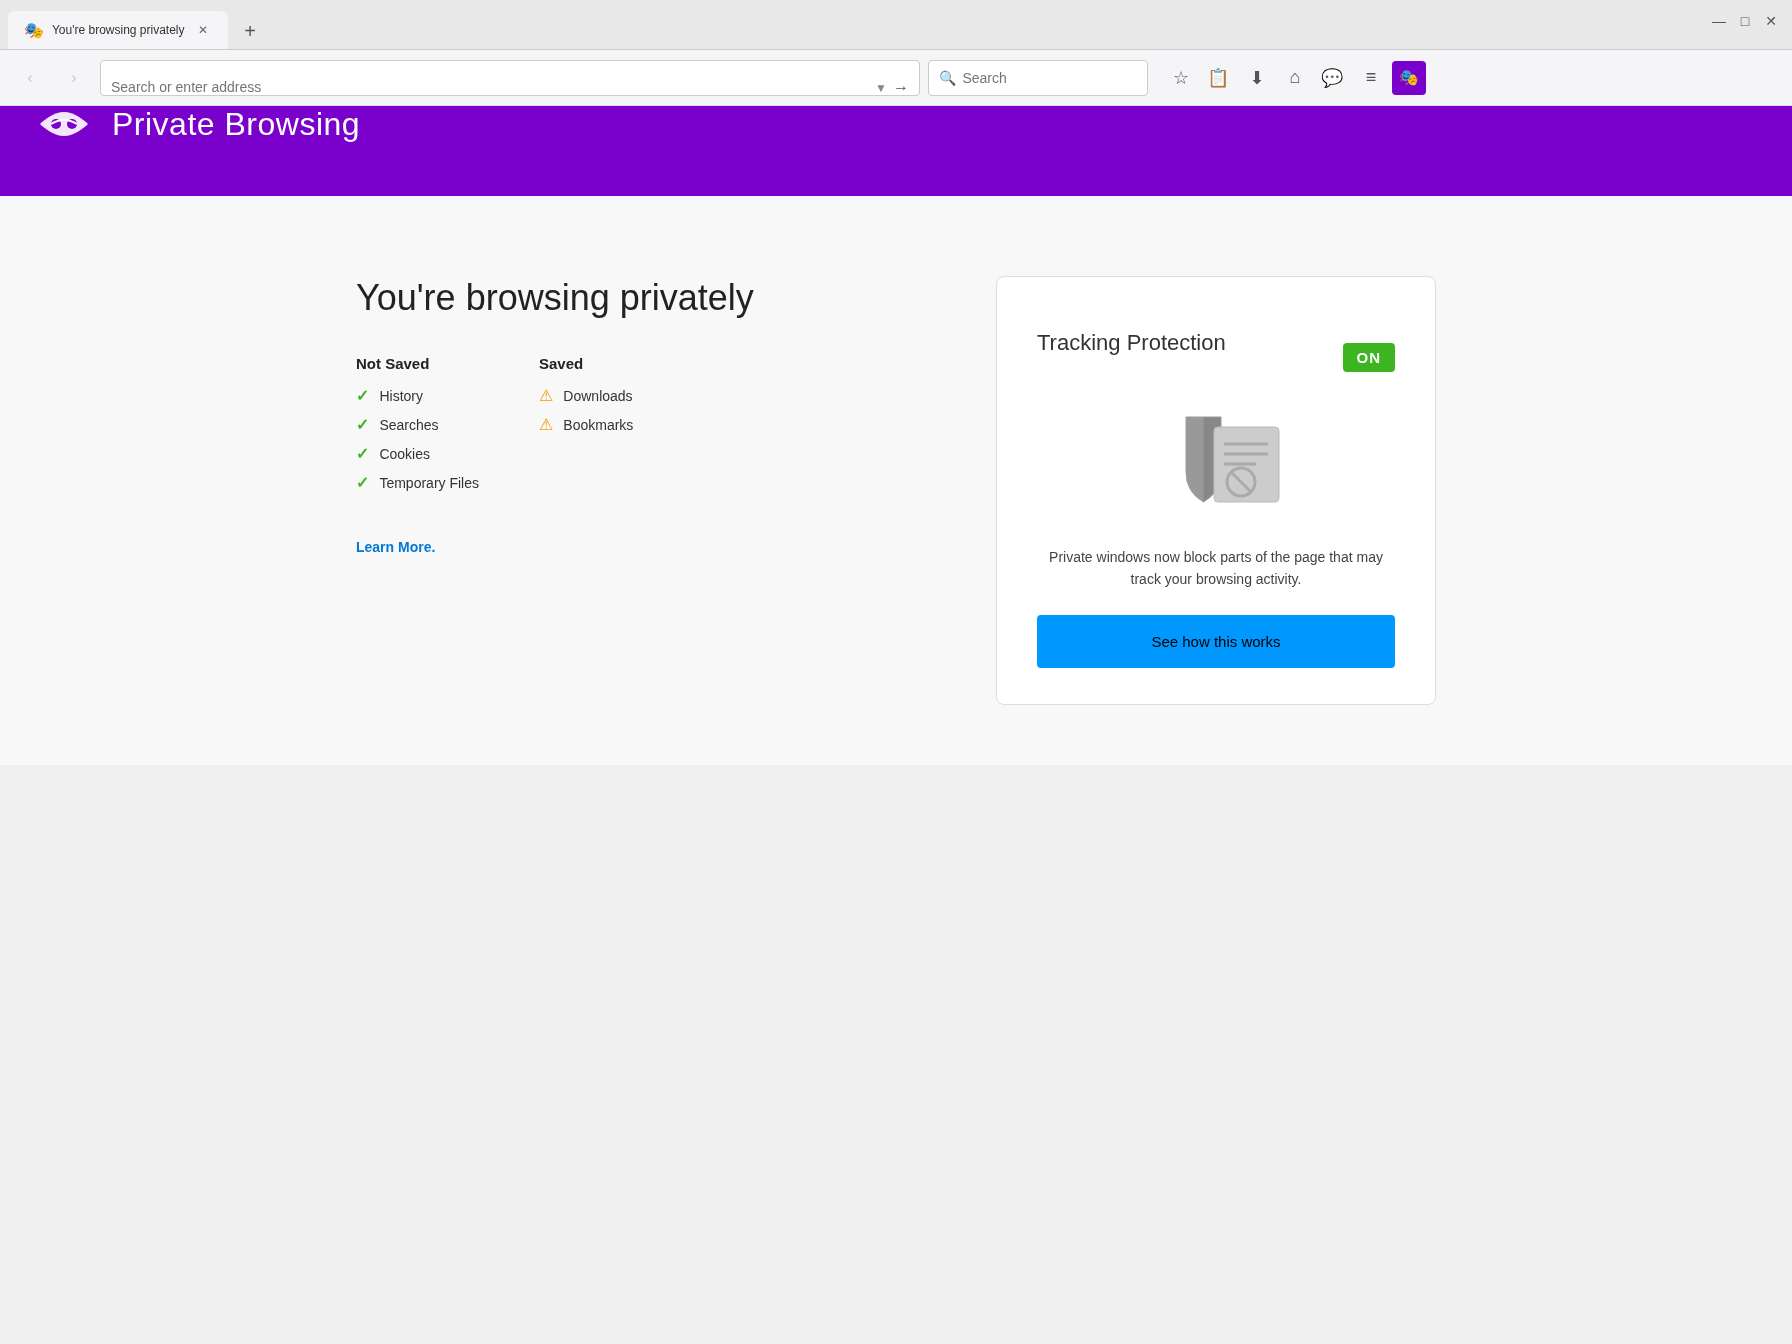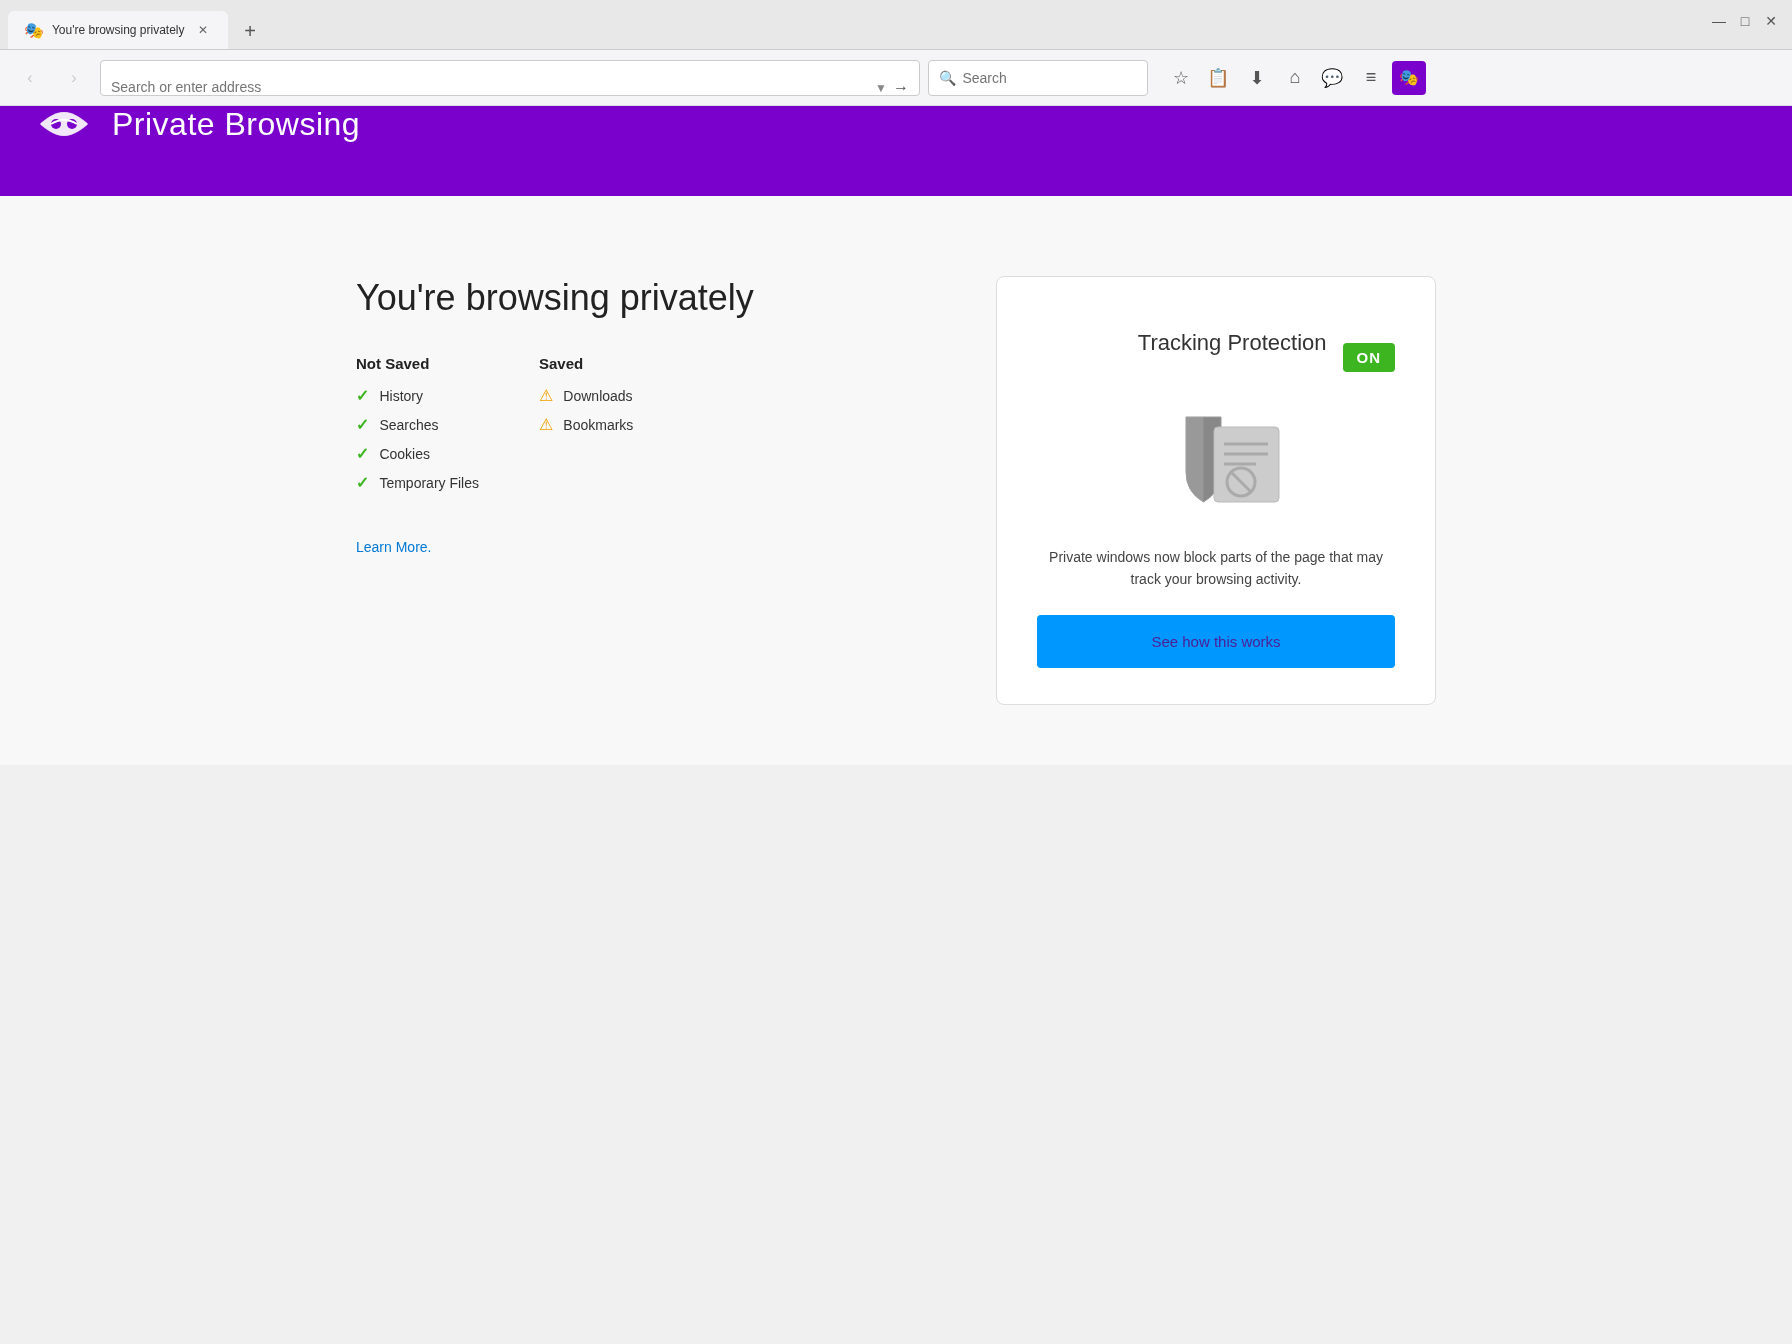--- a/index.html
+++ b/index.html
@@ -262,37 +262,38 @@
       color: #333;
       line-height: 1.5;
       margin-bottom: 18px;
       max-width: 500px;
     }
     .learn-more {
       color: #0078d4;
       font-size: 14px;
       text-decoration: none;
       cursor: pointer;
+      font-weight: bold;
     }
 
     
     .right-panel {
       width: 440px;
     }
     .tracking-card {
       background: white;
       border: 1px solid #ddd;
       border-radius: 8px;
       padding: 36px 40px;
       text-align: center;
     }
     .tracking-header {
       display: flex;
       align-items: center;
-      justify-content: flex-end;
+      justify-content: space-between;
       gap: 16px;
       margin-bottom: 30px;
     }
     .tracking-title {
       font-size: 22px;
       font-weight: 300;
       color: #333;
     }
     .on-badge {
       background: #3cb521;
@@ -313,21 +314,21 @@
     .tracking-description {
       font-size: 14px;
       color: #444;
       line-height: 1.6;
       margin-bottom: 24px;
     }
     .see-how-btn {
       display: block;
       width: 100%;
       background: #0098ff;
-      color: #4c1d95;
+      color: #000000;
       border: none;
       border-radius: 4px;
       padding: 18px 0;
       font-size: 15px;
       cursor: pointer;
       text-align: center;
     }
   </style>
 </head>
 <body>

